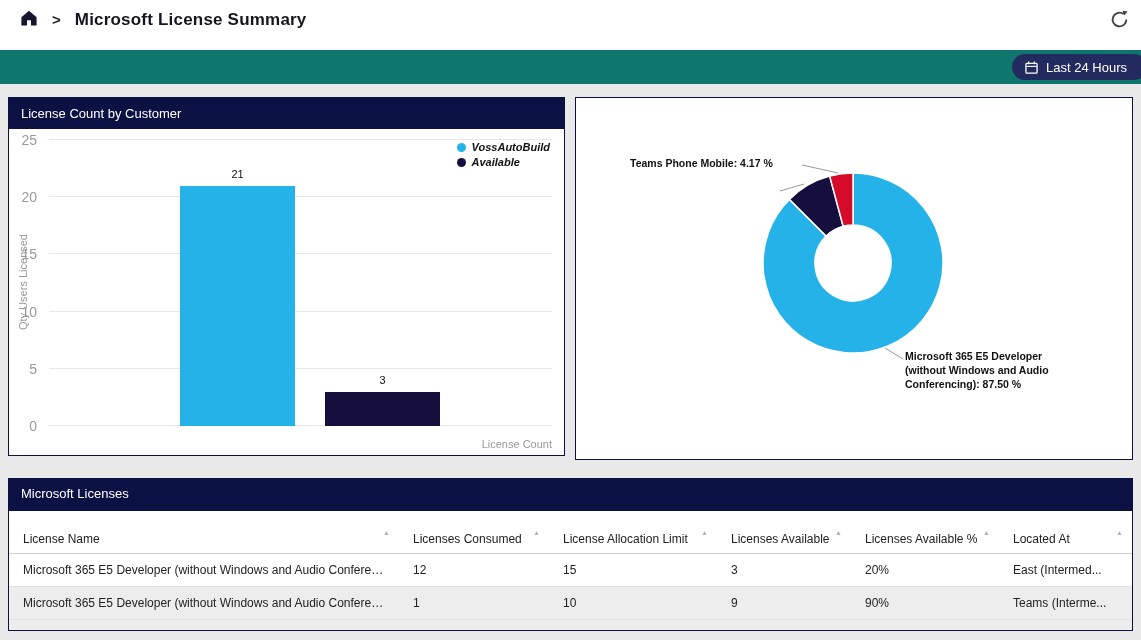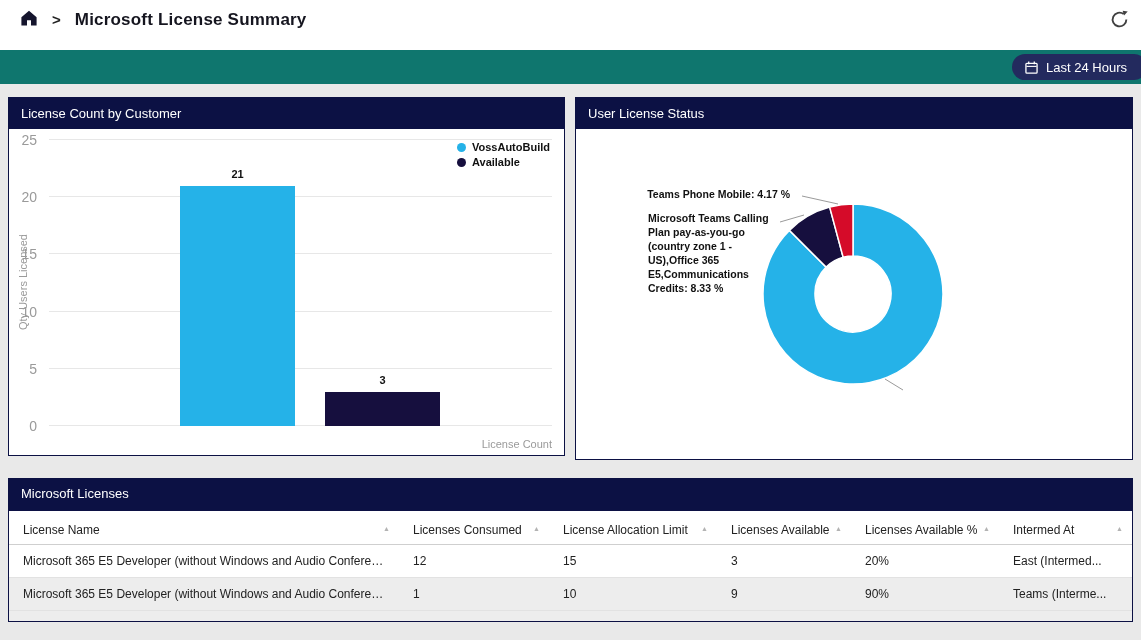--- a/index.html
+++ b/index.html
@@ -41,37 +41,37 @@
   
   .ylabel {
     position:absolute; left:-56px; top:147px; width:140px; text-align:center;
     transform:rotate(-90deg); color:#9a9a9a; font-size:11px;
   }
   #yticks { position:absolute; left:0; top:11px; bottom:33px; width:34px; }
   .ytick { position:absolute; right:6px; transform:translateY(50%); font-size:14px; color:#9a9a9a; }
   #bar-plot { position:absolute; left:40px; top:11px; right:12px; bottom:33px; }
   .gridline { position:absolute; left:0; right:0; height:1px; background:#e7e7e7; }
   .bar { position:absolute; bottom:0; }
-  .bar-value { position:absolute; transform:translateX(-50%); font-size:11px; font-weight:bold; color:#111; }
+  .bar-value { position:absolute; transform:translateX(-50%); font-size:11px; font-weight:normal; color:#111; }
   .xlabel { position:absolute; left:40px; right:12px; bottom:9px; text-align:right; color:#9a9a9a; font-size:11px; }
   #bar-legend { position:absolute; top:12px; right:14px; }
-  .legend-row { display:flex; align-items:center; gap:6px; margin-bottom:3px; font-size:11px; font-weight:bold; color:#111; cursor:pointer;}
+  .legend-row { display:flex; align-items:center; gap:6px; margin-bottom:3px; font-size:11px; font-weight:bold; color:#111; cursor:pointer;font-style:italic;}
   .legend-dot { width:9px; height:9px; border-radius:50%; flex:0 0 auto; }
   
   .donut-body svg { position:absolute; left:0; top:0; }
   .donut-label { position:absolute; font-size:10.5px; font-weight:bold; color:#111; line-height:1.33; }
-  .dl-red  { left:54px;  top:59px;  width:160px; text-align:right; }
+  .dl-red  { left:54px;  top:59px;  width:160px; text-align:left; }
   .dl-navy { left:72px;  top:83px;  width:132px; }
   .dl-cyan { left:329px; top:252px; width:152px; }
   
   .table-panel { margin-top:18px; }
   .table-panel > header { height:32px; line-height:30px; }
   table { width:100%; border-collapse:collapse; table-layout:fixed; font-size:12px; color:#222; background:#fff; }
   th {
-    font-weight:normal; text-align:left; padding:12px 22px 7px 14px;
+    font-weight:normal; text-align:left; padding:21px 22px 7px 14px;
     border-bottom:1px solid #cfcfcf; position:relative; white-space:nowrap; overflow:hidden;
   }
   .sort-arrow { position:absolute; right:9px; top:50%; transform:translateY(-50%); font-size:7px; color:#b3b3b3; cursor:pointer;}
   td { padding:9px 10px 9px 14px; border-bottom:1px solid #e2e2e2; white-space:nowrap; overflow:hidden; text-overflow:ellipsis; }
   tbody tr:nth-child(even) { background:#ededed; }
   .partial-row { height:10px; background:#ededed; }
 </style>
 </head>
 <body>
 
@@ -140,34 +140,33 @@
             </div>
             <div class="legend-row">
               <span class="legend-dot" style="background: rgb(22, 15, 62);"></span>
               <span>Available</span>
             </div>
           </div>
       </div>
     </section>
 
     <section class="panel panel-donut">
-      <header>User License Status</header>
       <div class="panel-body donut-body">
         <svg id="donut-svg" width="556" height="330" viewBox="0 0 556 330">
           <g id="donut-slices">
               <path d="M277 75 A90 90 0 1 1 213.36038969321072 101.36038969321072 L250.12994231491118 138.1299423149112 A38 38 0 1 0 277 127 Z" fill="#25b2e8" stroke="#ffffff" stroke-width="1.5"></path>
               <path d="M213.36038969321072 101.36038969321072 A90 90 0 0 1 253.68807917891584 78.07155616467357 L267.15718898665335 128.29687926952883 A38 38 0 0 0 250.12994231491118 138.1299423149112 Z" fill="#160f3e" stroke="#ffffff" stroke-width="1.5"></path>
               <path d="M253.68807917891584 78.07155616467357 A90 90 0 0 1 277 75 L277 127 A38 38 0 0 0 267.15718898665335 128.29687926952883 Z" fill="#d50b29" stroke="#ffffff" stroke-width="1.5"></path>
             </g>
           <line x1="262" y1="75" x2="226" y2="67" stroke="#9a9a9a" stroke-width="1"></line>
           <line x1="228" y1="86" x2="204" y2="93" stroke="#9a9a9a" stroke-width="1"></line>
           <line x1="309" y1="250" x2="327" y2="261" stroke="#9a9a9a" stroke-width="1"></line>
         </svg>
         <div class="donut-label dl-red">Teams Phone Mobile: 4.17 %</div>
-        <div class="donut-label dl-navy">Microsoft Teams Calling Plan pay-as-you-go (country zone 1 - US),Office 365 E5,Communications Credits: 8.33 %</div>
+        <div class="donut-label dl-cyan">Microsoft 365 E5 Developer (without Windows and Audio Conferencing): 87.50 %</div>
       </div>
     </section>
   </div>
 
   <section class="panel table-panel">
     <header>Microsoft Licenses</header>
     <table>
       <colgroup>
         <col style="width:390px">
           <col style="width:150px">
@@ -176,21 +175,21 @@
           <col style="width:148px">
           <col>
       </colgroup>
       <thead>
           <tr id="table-head-row">
             <th><span>License Name</span><span class="sort-arrow">▲</span></th>
             <th><span>Licenses Consumed</span><span class="sort-arrow">▲</span></th>
             <th><span>License Allocation Limit</span><span class="sort-arrow">▲</span></th>
             <th><span>Licenses Available</span><span class="sort-arrow">▲</span></th>
             <th><span>Licenses Available %</span><span class="sort-arrow">▲</span></th>
-            <th><span>Intermed At</span><span class="sort-arrow">▲</span></th>
+            <th><span>Located At</span><span class="sort-arrow">▲</span></th>
           </tr>
         </thead>
       <tbody id="table-body">
           <tr>
             <td>Microsoft 365 E5 Developer (without Windows and Audio Conferencing)</td>
             <td>12</td>
             <td>15</td>
             <td>3</td>
             <td>20%</td>
             <td>East (Intermed...</td>

